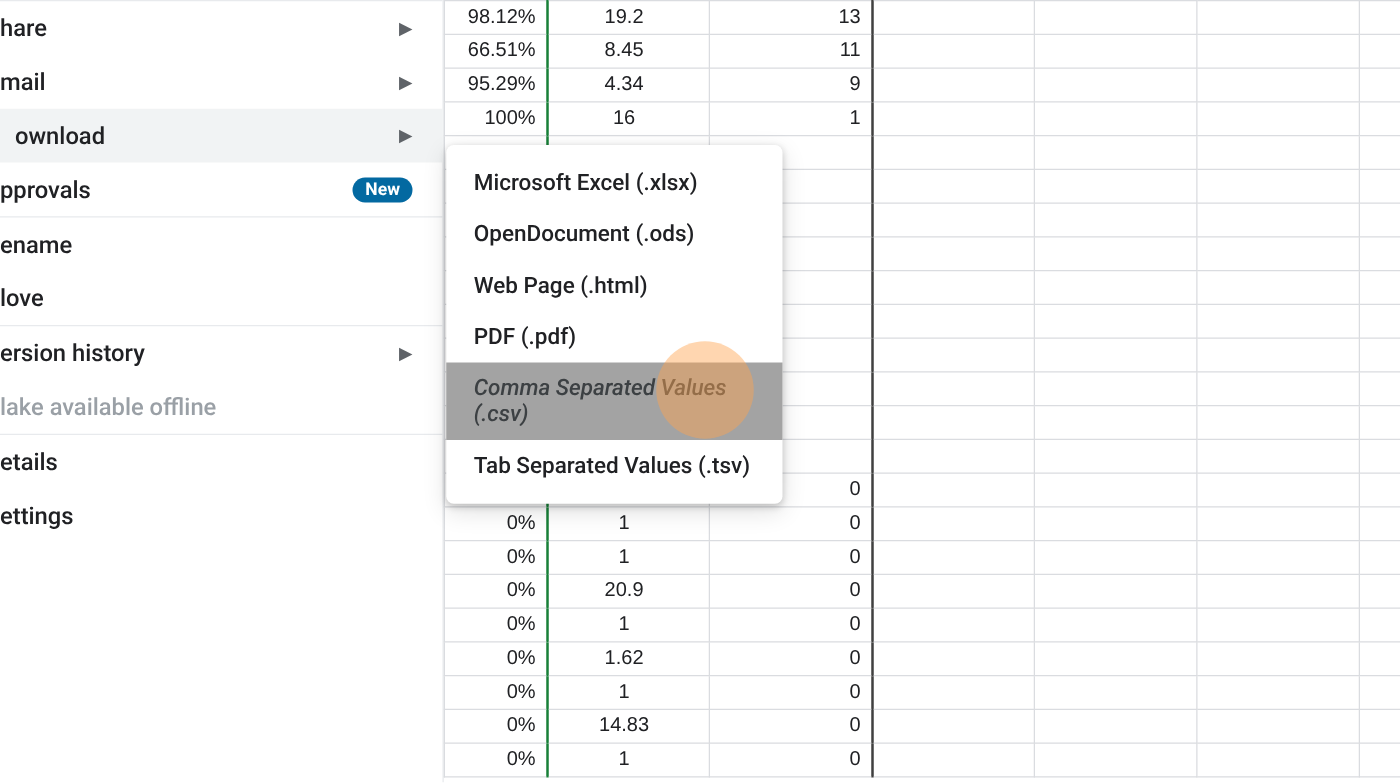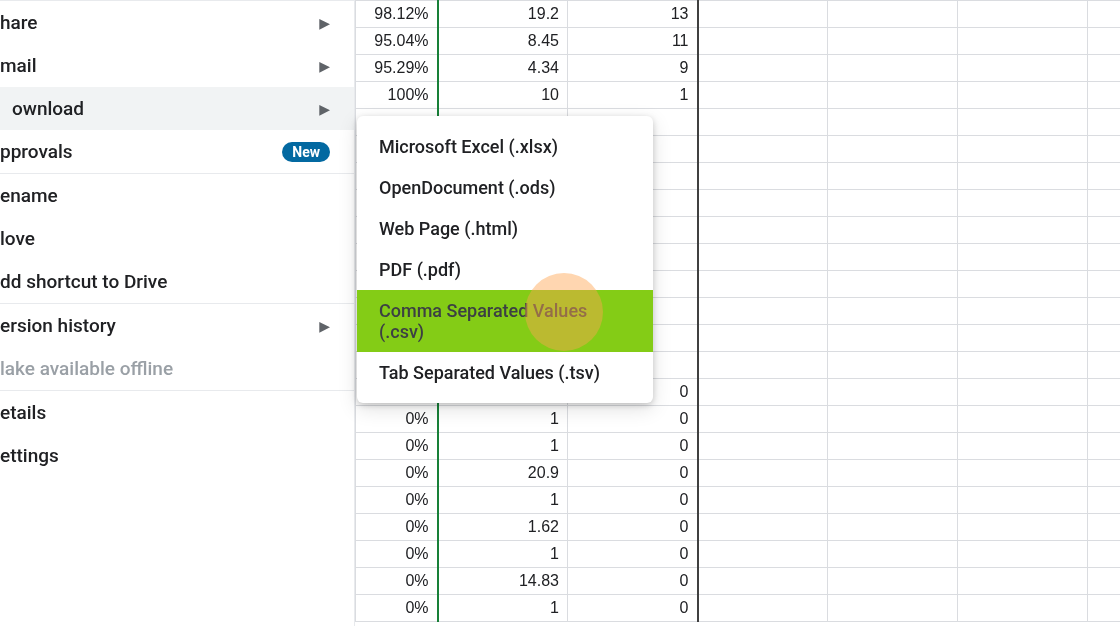--- a/index.html
+++ b/index.html
@@ -77,43 +77,43 @@
     font-size: 16px;
     color: #202124;
   }
   
   col.c1 { width: 82px; }
   col.c2 { width: 130px; }
   col.c3 { width: 130px; }
   col.cblank { width: 130px; }
 
   
-  td.sel-left  { border-left: 2px solid #188038; }
+  td.sel-left  { border-left: 2px solid #188038; text-align: center; }
   td.sel-right { border-right: 2px solid #404040; }
 
   
   .submenu {
     position: absolute;
     left: 357px;
     top: 116px;
-    width: 296px;
+    width: 269px;
     background: #fff;
     border-radius: 6px;
     box-shadow: 0 2px 6px rgba(0,0,0,.18), 0 6px 20px rgba(0,0,0,.12);
     padding: 10px 0;
     font-weight: 500;
   }
   .submenu .sub-item {
     padding: 10px 22px;
     cursor: pointer;
     display: flex;
     align-items: center;
     font-size: 18px;
   }
-  .submenu .sub-item.hover { background: #84cc16; color: #3c4043; }
+  .submenu .sub-item.hover { background: #a3a3a3; color: #3c4043; font-style: italic; }
 
   
   .cursor-highlight {
     position: absolute;
     width: 78px;
     height: 78px;
     border-radius: 50%;
     background: rgba(255,165,79,.45);
     pointer-events: none;
   }
@@ -141,23 +141,20 @@
     <span class="new-badge">New</span>
   </div>
 
   <div class="divider"></div>
 
   <div class="menu-item">
     <span>ename</span>
   </div>
   <div class="menu-item">
     <span>love</span>
-  </div>
-  <div class="menu-item">
-    <span>dd shortcut to Drive</span>
   </div>
 
   <div class="divider"></div>
 
   <div class="menu-item">
     <span>ersion history</span>
     <span class="chev">▶</span>
   </div>
   <div class="menu-item disabled">
     <span>lake available offline</span>
@@ -188,40 +185,40 @@
         <tr>
           <td>98.12%</td>
           <td class="sel-left">19.2</td>
           <td class="sel-right">13</td>
           <td></td>
           <td></td>
           <td></td>
           <td></td>
         </tr>
         <tr>
-          <td>95.04%</td>
+          <td>66.51%</td>
           <td class="sel-left">8.45</td>
           <td class="sel-right">11</td>
           <td></td>
           <td></td>
           <td></td>
           <td></td>
         </tr>
         <tr>
           <td>95.29%</td>
           <td class="sel-left">4.34</td>
           <td class="sel-right">9</td>
           <td></td>
           <td></td>
           <td></td>
           <td></td>
         </tr>
         <tr>
           <td>100%</td>
-          <td class="sel-left">10</td>
+          <td class="sel-left">16</td>
           <td class="sel-right">1</td>
           <td></td>
           <td></td>
           <td></td>
           <td></td>
         </tr>
         <tr>
           <td></td>
           <td class="sel-left"></td>
           <td class="sel-right"></td>

